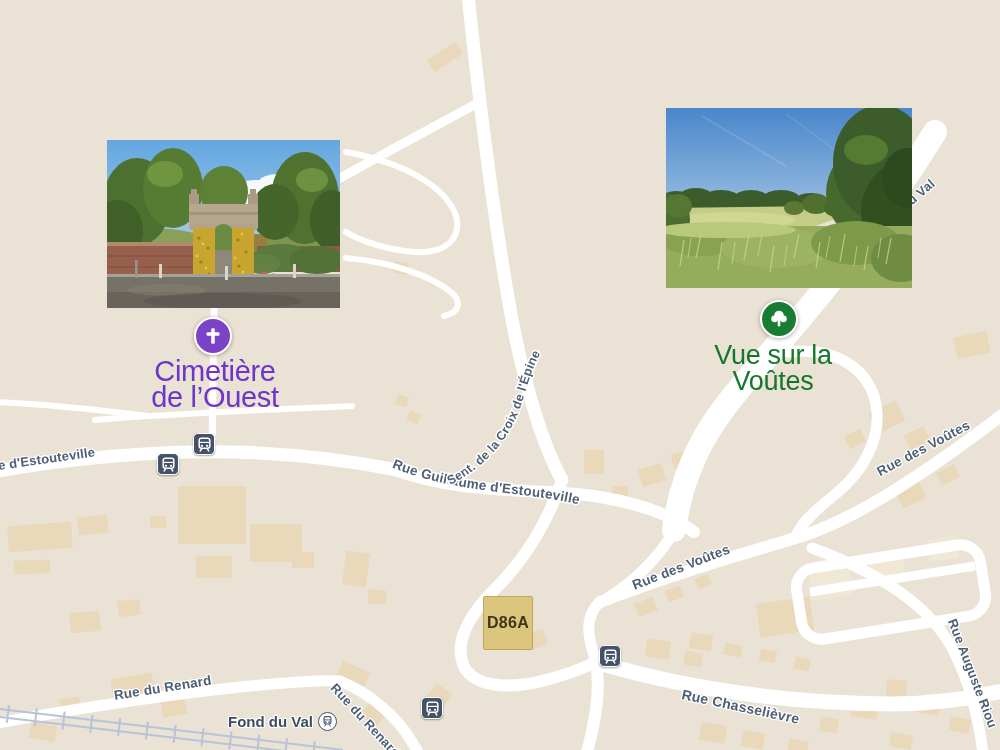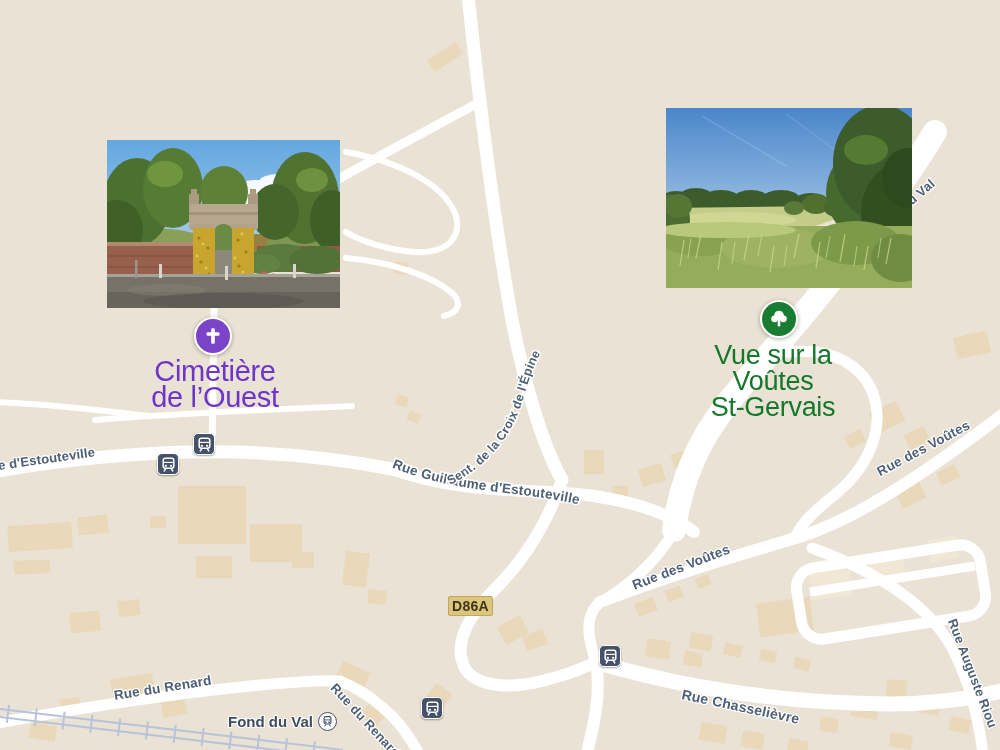--- a/index.html
+++ b/index.html
@@ -38,24 +38,24 @@
     box-shadow:0 1px 2px rgba(0,0,0,.35);
     display:flex;align-items:center;justify-content:center;
     transform:translate(-50%,-50%);
   }
   .station{
     width:17px;height:17px;border-radius:50%;background:#fff;
     border:1.8px solid var(--transit_navy,#44536a);
     display:flex;align-items:center;justify-content:center;flex:0 0 auto;
   }
   .badge{
-    position:absolute;z-index:3;left:448px;top:596px;
+    position:absolute;z-index:3;left:483px;top:596px;
     background:var(--badge_bg,#dcc57d);color:var(--badge_text,#3f361a);
     border:1px solid #bda75e;border-radius:2px;
-    font-size:14px;font-weight:700;line-height:1;padding:2px 3px;letter-spacing:.3px;
+    font-size:16px;font-weight:700;line-height:1;padding:18px 3px;letter-spacing:.3px;
   }
   .photo{position:absolute;z-index:5;overflow:hidden}
   .photo svg{display:block}
   .marker{
     position:absolute;z-index:6;width:34px;height:34px;border-radius:50%;
     border:2.5px solid #fff;box-shadow:0 1px 4px rgba(60,40,20,.4);
     display:flex;align-items:center;justify-content:center;
     transform:translate(-50%,-50%);
   }
   .marker.purple{background:var(--purple_marker,#7b44c8)}
@@ -408,17 +408,16 @@
     </svg>
   </div>
 
   <div class="poi-label purple" style="left:215px;top:358px">
     <div>Cimetière</div>
     <div>de l’Ouest</div>
   </div>
   <div class="poi-label green" style="left:773px;top:342px">
     <div>Vue sur la</div>
     <div>Voûtes</div>
-    <div>St-Gervais</div>
   </div>
 
 
 </div>
 
 </body></html>

